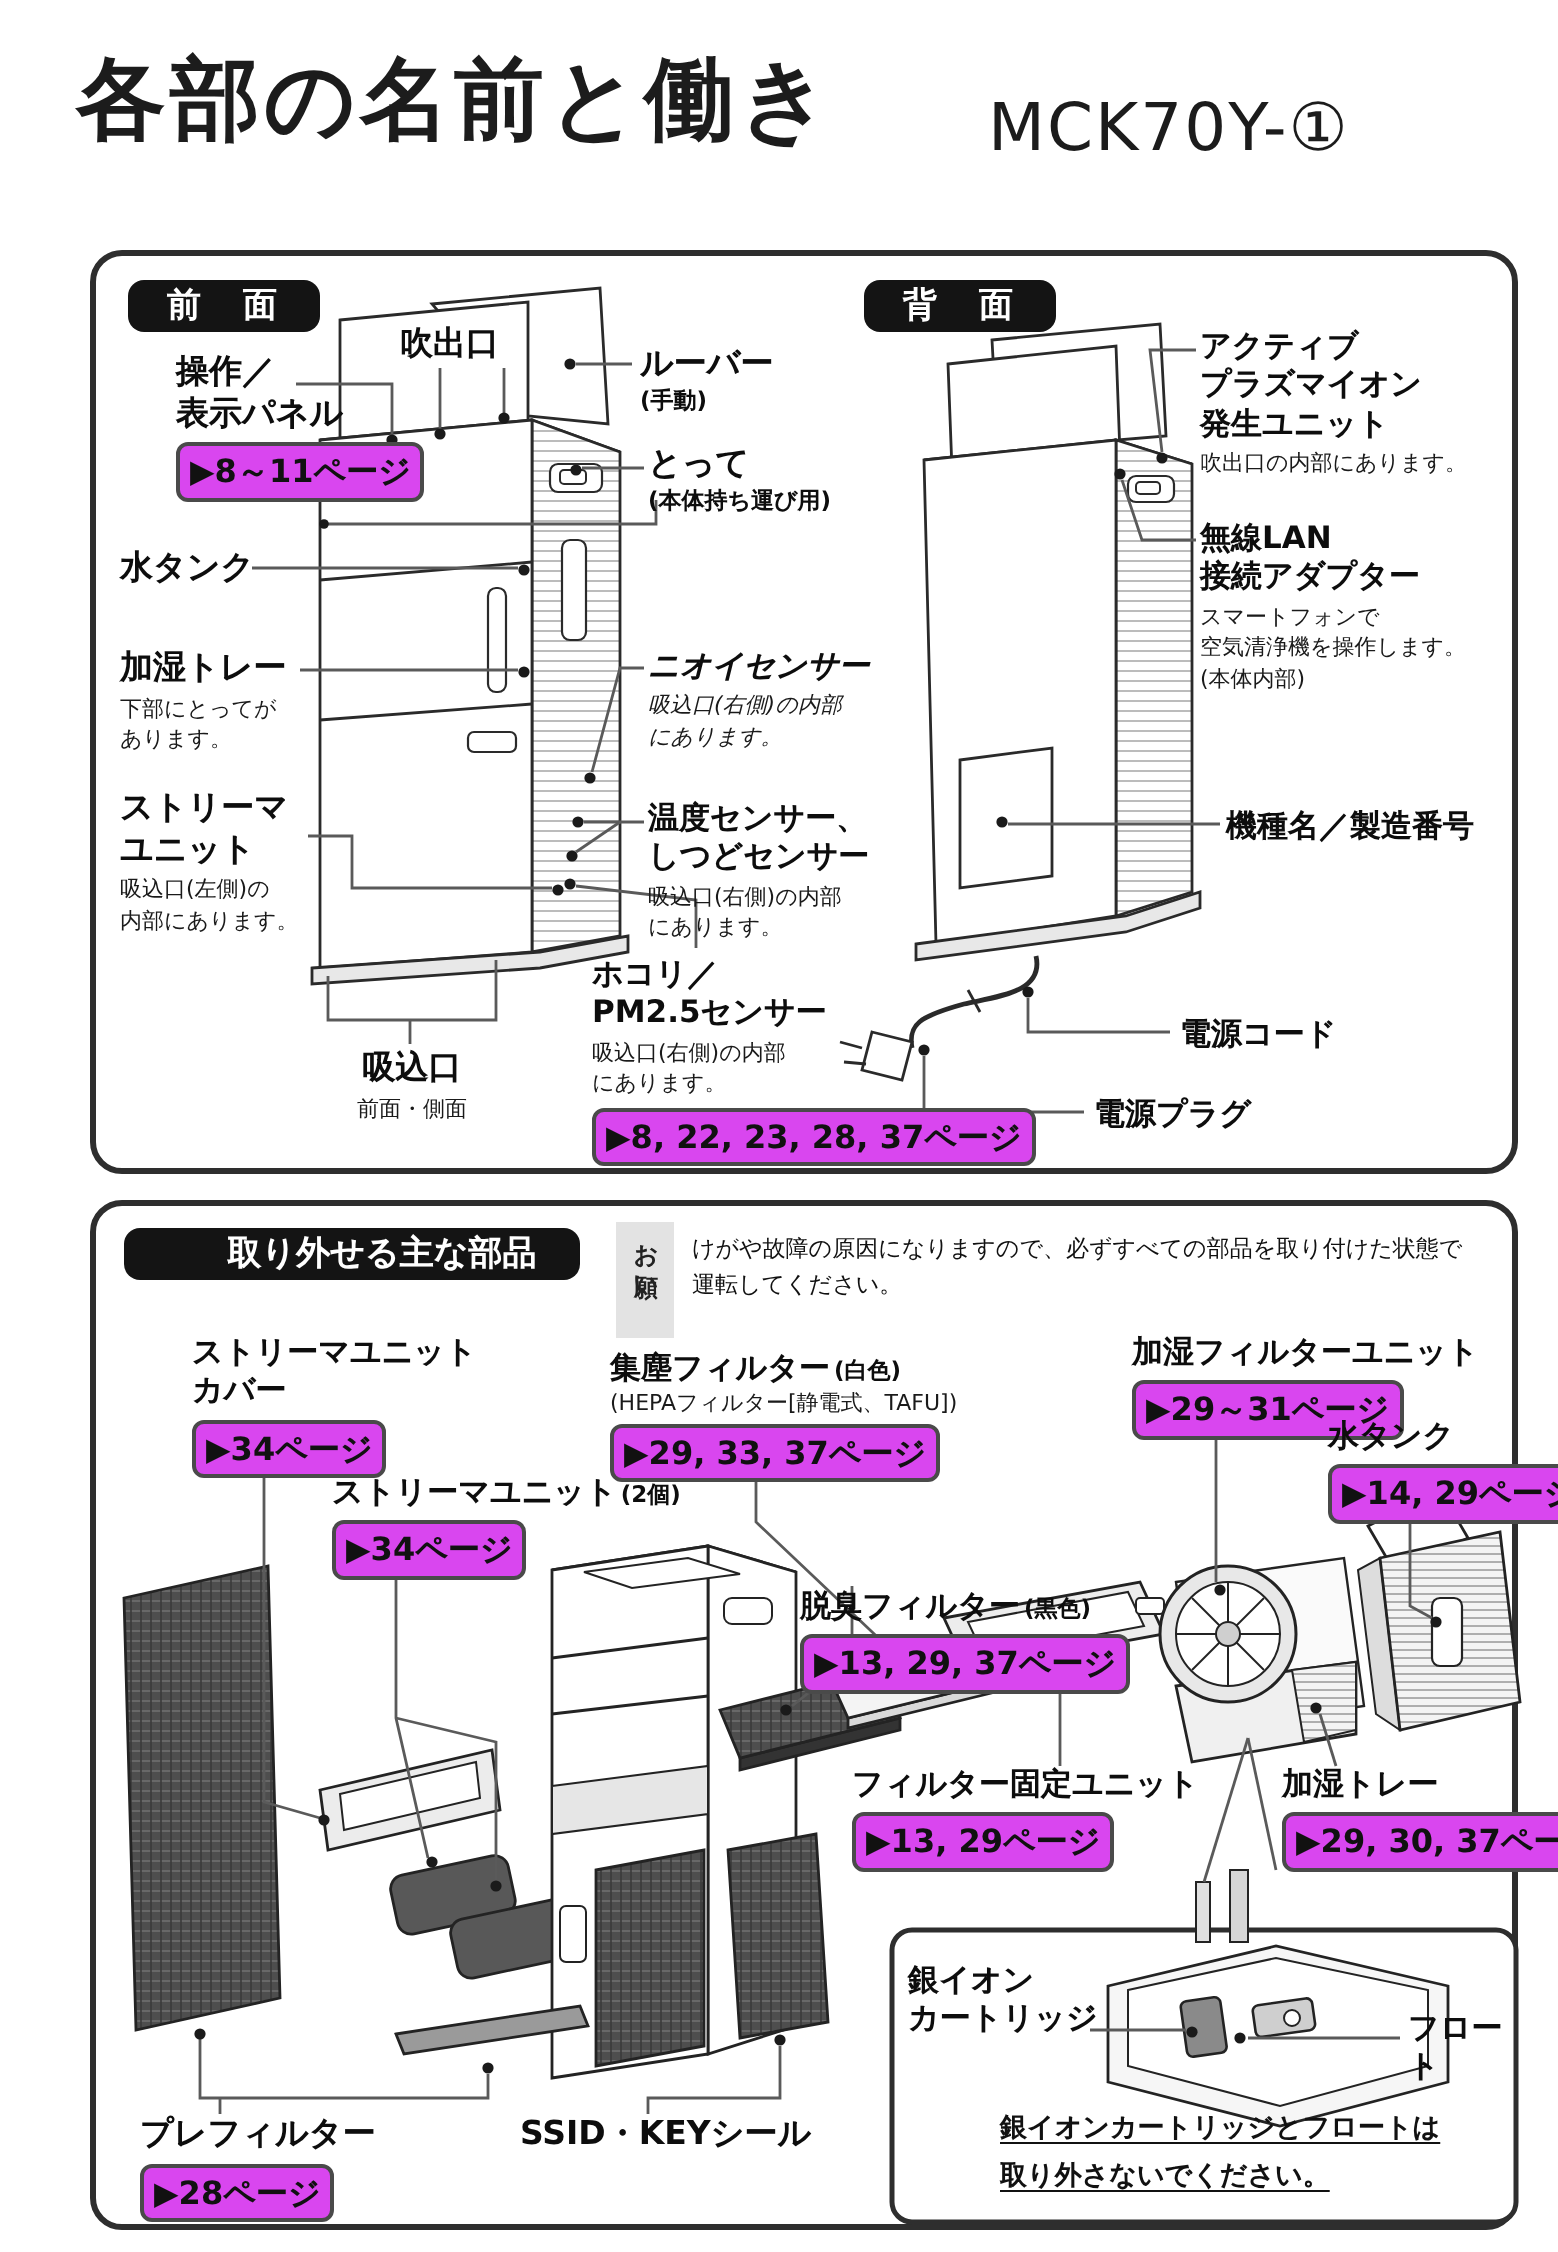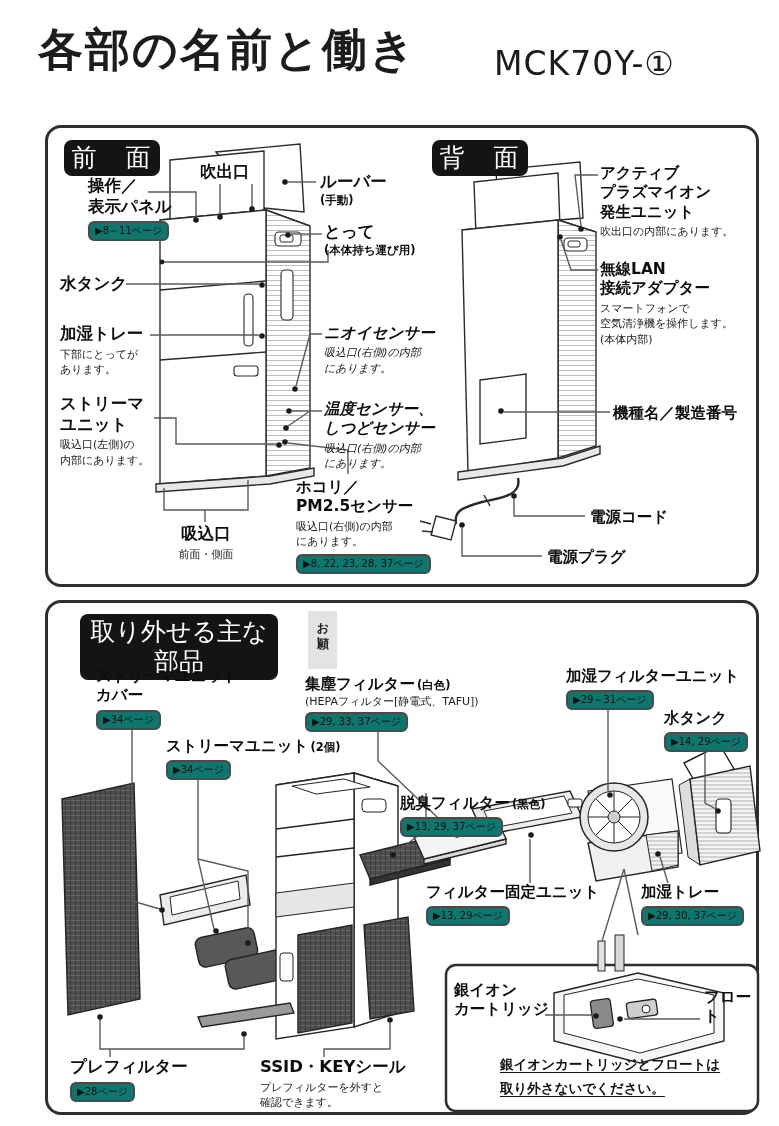--- a/index.html
+++ b/index.html
@@ -16,33 +16,33 @@
     position:absolute;left:494px;top:44px;
     font-size:33px;font-weight:400;letter-spacing:1px;color:#1c1c1c;
   }
   .panel{
     position:absolute;left:45px;width:714px;background:#fff;
     border:3px solid #2e2e2e;border-radius:16px;box-sizing:border-box;
   }
   #panel1{top:125px;height:462px;}
   #panel2{top:600px;height:515px;}
   .hdr{
-    position:absolute;background:#141414;color:#fff;font-weight:normal;
-    font-size:25px;border-radius:8px;text-align:center;padding:3px 0;line-height:1.2;
+    position:absolute;background:#141414;color:#fff;font-weight:bold;
+    font-size:17px;border-radius:8px;text-align:center;padding:3px 0;line-height:1.2;
   }
   .hdr.sp{letter-spacing:2px;}
   svg.art{position:absolute;left:0;top:0;pointer-events:none;}
   .lbl{position:absolute;line-height:1.22;}
   .t{font-weight:bold;font-size:15.5px;white-space:pre-line;color:#0d0d0d;line-height:1.25;}
   .t16{font-size:16.5px;}
   .s{font-size:11.5px;font-weight:bold;color:#0d0d0d;}
   .d{font-size:11px;line-height:1.4;white-space:pre-line;margin-top:2px;color:#1a1a1a;}
   .pg{
-    display:inline-block;border:2px solid #4a4a4a;border-radius:6px;background:#0f766e;
-    padding:0 5px;font-size:10px;font-weight:normal;line-height:1.6;margin-top:4px;white-space:nowrap;
+    display:inline-block;border:2px solid #4a4a4a;border-radius:6px;background:#d946ef;
+    padding:0 5px;font-size:16px;font-weight:bold;line-height:1.6;margin-top:4px;white-space:nowrap;
   }
   .row{display:flex;align-items:baseline;gap:2px;white-space:nowrap;}
   .ctr{text-align:center;}
   .notice{position:absolute;display:flex;gap:9px;align-items:stretch;}
   .notice .vlabel{
     writing-mode:vertical-rl;text-orientation:upright;background:#e3e3e3;
     font-size:12px;font-weight:bold;padding:3px 6px;letter-spacing:1px;
     display:flex;align-items:center;color:#222;
   }
   .notice .ntext{font-size:11.5px;line-height:1.6;white-space:pre-line;padding-top:4px;}
@@ -182,21 +182,21 @@
     <div class="d">吸込口(左側)の
 内部にあります。</div>
   </div>
 
   <div class="lbl" style="left:276px;top:196px;font-style:italic;">
     <div class="t">ニオイセンサー</div>
     <div class="d">吸込口(右側)の内部
 にあります。</div>
   </div>
 
-  <div class="lbl" style="left:276px;top:272px;font-style:italic;">
+  <div class="lbl" style="left:276px;top:272px;">
     <div class="t">温度センサー、
 しつどセンサー</div>
     <div class="d">吸込口(右側)の内部
 にあります。</div>
   </div>
 
   <div class="lbl" style="left:248px;top:350px;">
     <div class="t">ホコリ／
 PM2.5センサー</div>
     <div class="d">吸込口(右側)の内部
@@ -341,24 +341,26 @@
       <circle cx="483" cy="232" r="2.8"></circle>
         <circle cx="610" cy="251" r="2.8"></circle>
       <circle cx="52" cy="414" r="2.8"></circle>
         <circle cx="196" cy="431" r="2.8"></circle>
       <circle cx="342" cy="417" r="2.8"></circle>
       <circle cx="548" cy="413" r="2.8"></circle>
         <circle cx="572" cy="416" r="2.8"></circle>
     </g>
   </svg>
 
-  <div class="hdr" style="left:32px;top:11px;width:198px;">取り外せる主な部品</div>
+  <div class="hdr" style="left:14px;top:11px;width:198px;padding-left:30px;">取り外せる主な部品</div>
 
   <div class="notice" style="left:260px;top:8px;width:448px;height:58px;">
     <div class="vlabel">お願い</div>
+    <div class="ntext">けがや故障の原因になりますので、必ずすべての部品を取り付けた状態で
+運転してください。</div>
   </div>
 
   <div class="lbl" style="left:48px;top:64px;">
     <div class="t">ストリーマユニット
 カバー</div>
     <div class="pg">▶34ページ</div>
   </div>
 
   <div class="lbl" style="left:118px;top:134px;">
     <div class="row">
@@ -405,29 +407,27 @@
     <div class="pg">▶29, 30, 37ページ</div>
   </div>
 
   <div class="lbl" style="left:22px;top:454px;">
     <div class="t t16">プレフィルター</div>
     <div class="pg">▶28ページ</div>
   </div>
 
   <div class="lbl" style="left:212px;top:454px;">
     <div class="t t16">SSID・KEYシール</div>
-    <div class="d">プレフィルターを外すと
-確認できます。</div>
   </div>
 
   <div class="lbl" style="left:406px;top:378px;">
       <div class="t">銀イオン
 カートリッジ</div>
     </div>
-  <div class="lbl" style="left:656px;top:385px;">
+  <div class="lbl" style="left:656px;top:402px;">
       <div class="t">フロート</div>
     </div>
 
   <div class="lbl" style="left:452px;top:450px;">
       <div class="warn">銀イオンカートリッジとフロートは
 取り外さないでください。</div>
     </div>
 </section>
 
 </body></html>

